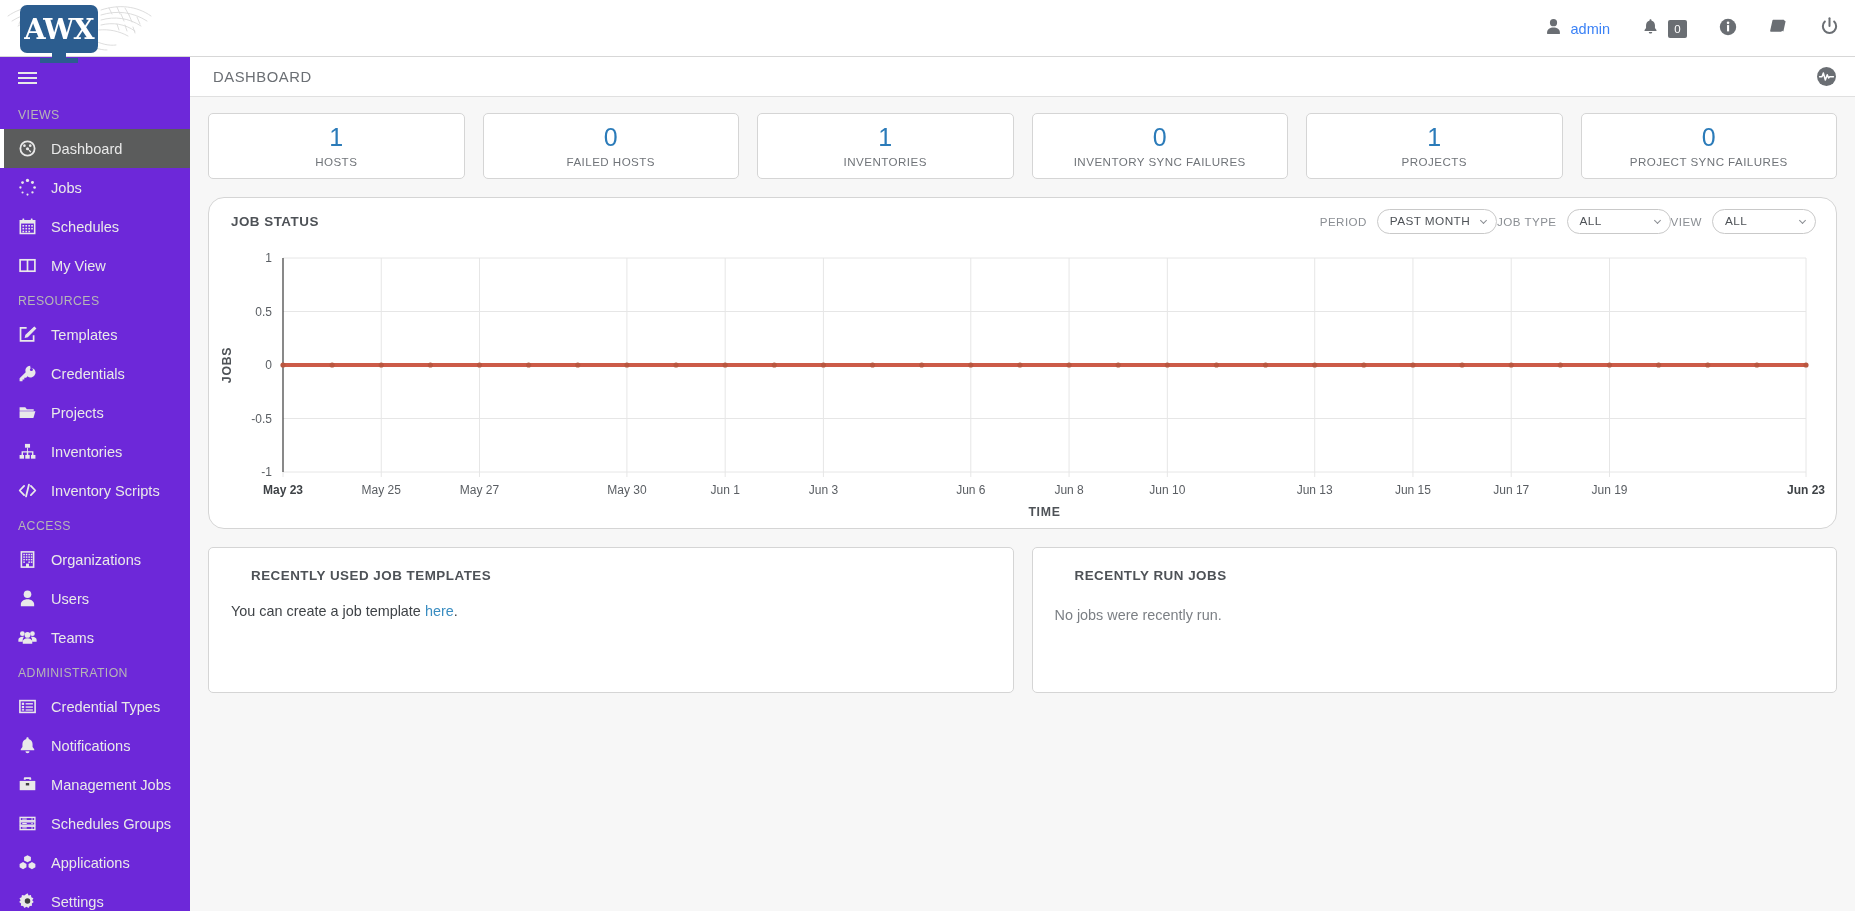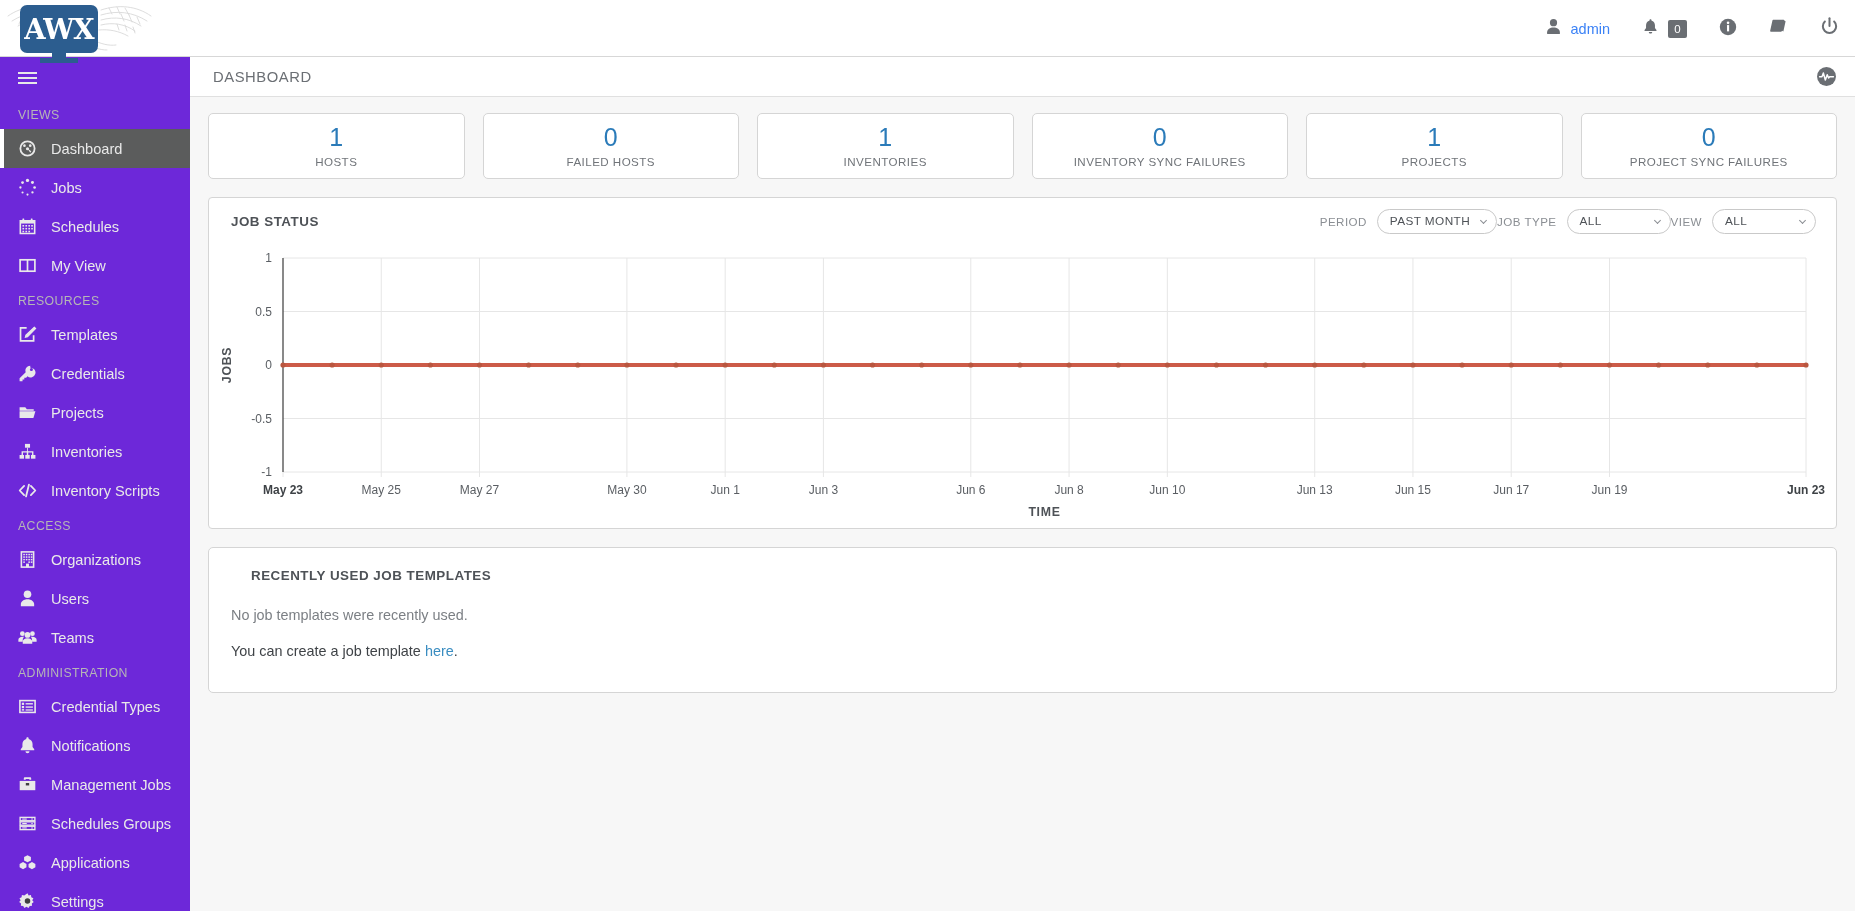--- a/index.html
+++ b/index.html
@@ -158,21 +158,21 @@
     font-size: 11.6px; color: #707479;
     letter-spacing: 0.45px; margin-top: 4px;
     text-transform: uppercase;
   }
 
   
   #job-status-panel {
     margin-top: 18px;
     background: #ffffff;
     border: 1px solid #d5d5d5;
-    border-radius: 4px;
+    border-radius: 16px;
     height: 332px;
     position: relative;
   }
   #panel-head {
     height: 46px;
     display: flex; align-items: center; justify-content: space-between;
     padding: 0 20px 0 22px;
   }
   .panel-title {
     font-size: 13.4px; font-weight: bold; color: #4e5257;
@@ -772,22 +772,25 @@
               <text x="835.5" y="272" text-anchor="middle" class="axis-title">TIME</text>
             </svg>
         </div>
 
       </div>
 
       <div id="bottom-row">
 
         <div class="info-panel">
           <span class="panel-title">RECENTLY USED JOB TEMPLATES</span>
-          <div class="empty-line">No job templates were recently used.</div>
           <div class="cta-line"><span>You can create a job template </span><a href="#">here</a><span>.</span></div>
         </div>
 
+        <div class="info-panel">
+          <span class="panel-title">RECENTLY RUN JOBS</span>
+          <div class="empty-line">No jobs were recently run.</div>
+        </div>
 
       </div>
 
     </div>
   </div>
 </div>
 
 </body></html>

